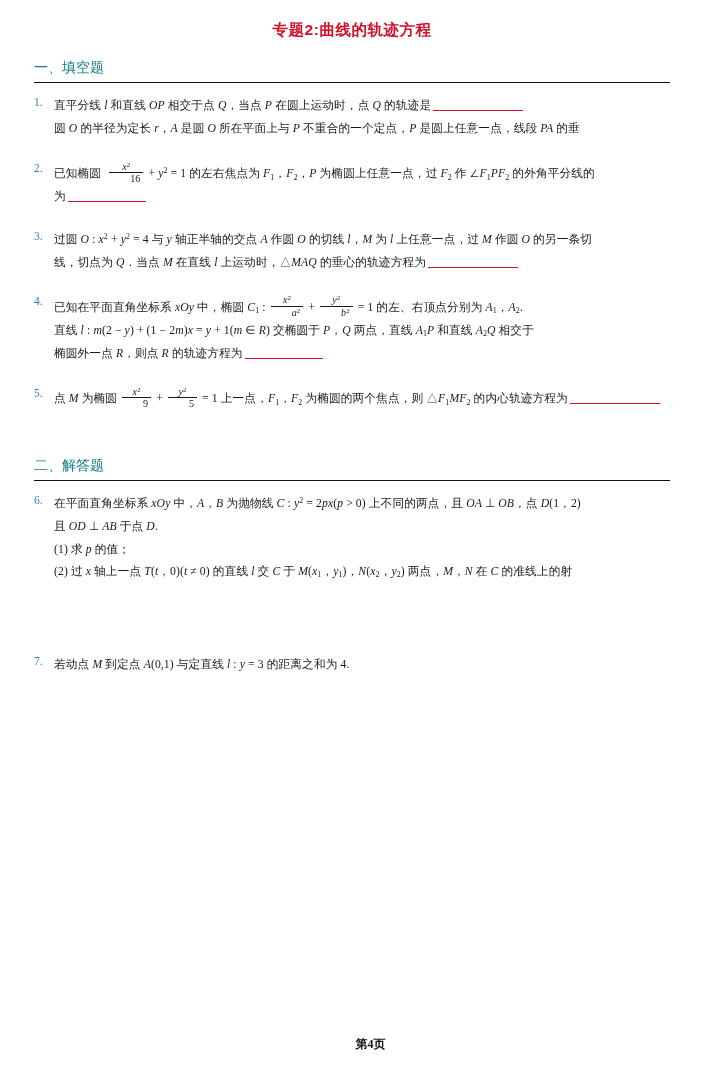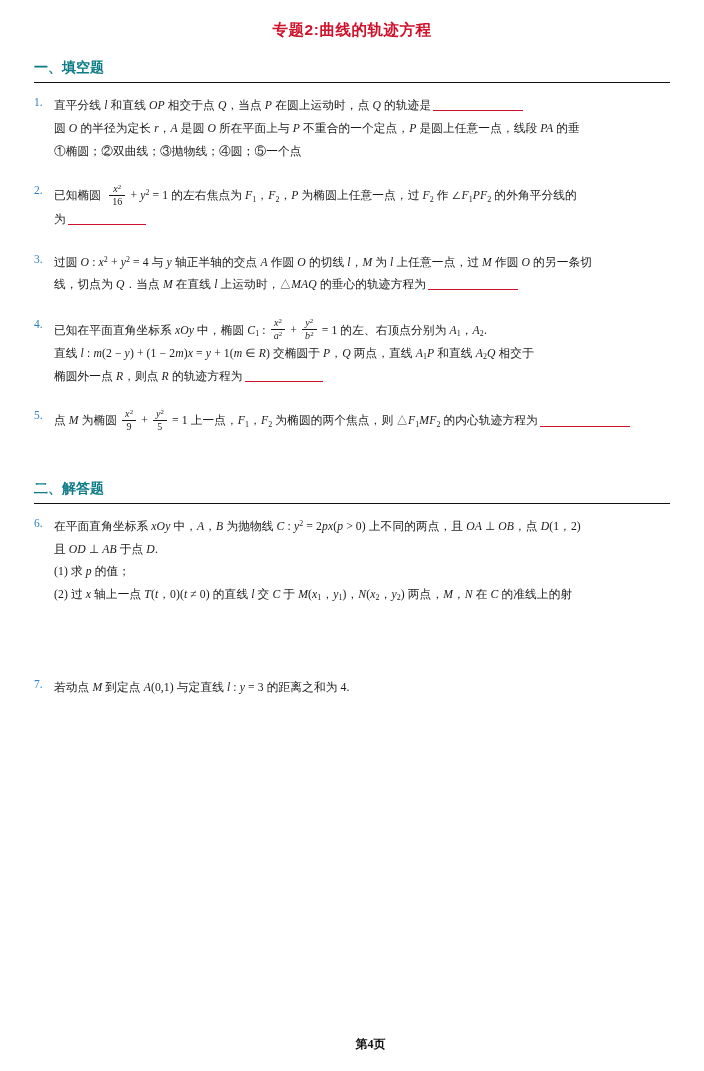--- a/index.html
+++ b/index.html
@@ -26,21 +26,21 @@
     text-align: center;
     color: #d0112b;
     font-weight: bold;
     font-size: 15.5px;
     font-family: "Liberation Sans", sans-serif;
     letter-spacing: 0.5px;
     margin: 6px 0 10px 0;
   }
   .section-head {
     color: #0e7c86;
-    font-weight: bold;
+    font-weight: normal;
     font-size: 14px;
     font-family: "Liberation Sans", sans-serif;
     margin: 8px 0 4px 0;
     position: relative;
     display: inline-block;
   }
   .section-rule {
     border: none;
     border-top: 1px solid #111;
     margin: 1px 0 12px 0;
@@ -92,20 +92,21 @@
     margin: 0 2px;
   }
   .frac .num {
     display: block;
     border-bottom: 1px solid #1a1a1a;
     padding: 0 3px;
   }
   .frac .den {
     display: block;
     padding: 0 3px;
+    margin-left: 18px;
   }
   sub { font-size: 0.68em; vertical-align: -0.28em; }
   sup { font-size: 0.68em; vertical-align: 0.5em; }
   .gap-sm { height: 8px; }
   .gap-md { height: 26px; }
   .gap-lg { height: 58px; }
   .footer {
     position: absolute;
     left: 0;
     right: 0;
@@ -128,21 +129,20 @@
 
   <div class="section-head">一、填空题</div>
   <hr class="section-rule">
 
   
   <div class="q">
     <div class="q-num">1.</div>
     <div class="q-body">
       <span class="ln">直平分线&nbsp;<i class="v">l</i>&nbsp;和直线&nbsp;<i class="v">OP</i>&nbsp;相交于点&nbsp;<i class="v">Q</i>，当点&nbsp;<i class="v">P</i>&nbsp;在圆上运动时，点&nbsp;<i class="v">Q</i>&nbsp;的轨迹是<span class="blank w88"></span></span>
       <span class="ln">圆&nbsp;<i class="v">O</i>&nbsp;的半径为定长&nbsp;<i class="v">r</i>，<i class="v">A</i>&nbsp;是圆&nbsp;<i class="v">O</i>&nbsp;所在平面上与&nbsp;<i class="v">P</i>&nbsp;不重合的一个定点，<i class="v">P</i>&nbsp;是圆上任意一点，线段&nbsp;<i class="v">PA</i>&nbsp;的垂</span>
-      <span class="ln">①椭圆；②双曲线；③抛物线；④圆；⑤一个点</span>
     </div>
   </div>
 
   <div class="gap-sm"></div>
 
   
   <div class="q">
     <div class="q-num">2.</div>
     <div class="q-body">
       <span class="ln">已知椭圆&nbsp;&nbsp;<span class="frac"><span class="num"><i class="v">x</i><sup>2</sup></span><span class="den">16</span></span>&nbsp;+&nbsp;<i class="v">y</i><sup>2</sup>&nbsp;=&nbsp;1&nbsp;的左右焦点为&nbsp;<i class="v">F</i><sub>1</sub>，<i class="v">F</i><sub>2</sub>，<i class="v">P</i>&nbsp;为椭圆上任意一点，过&nbsp;<i class="v">F</i><sub>2</sub>&nbsp;作&nbsp;∠<i class="v">F</i><sub>1</sub><i class="v">PF</i><sub>2</sub>&nbsp;的外角平分线的</span>

